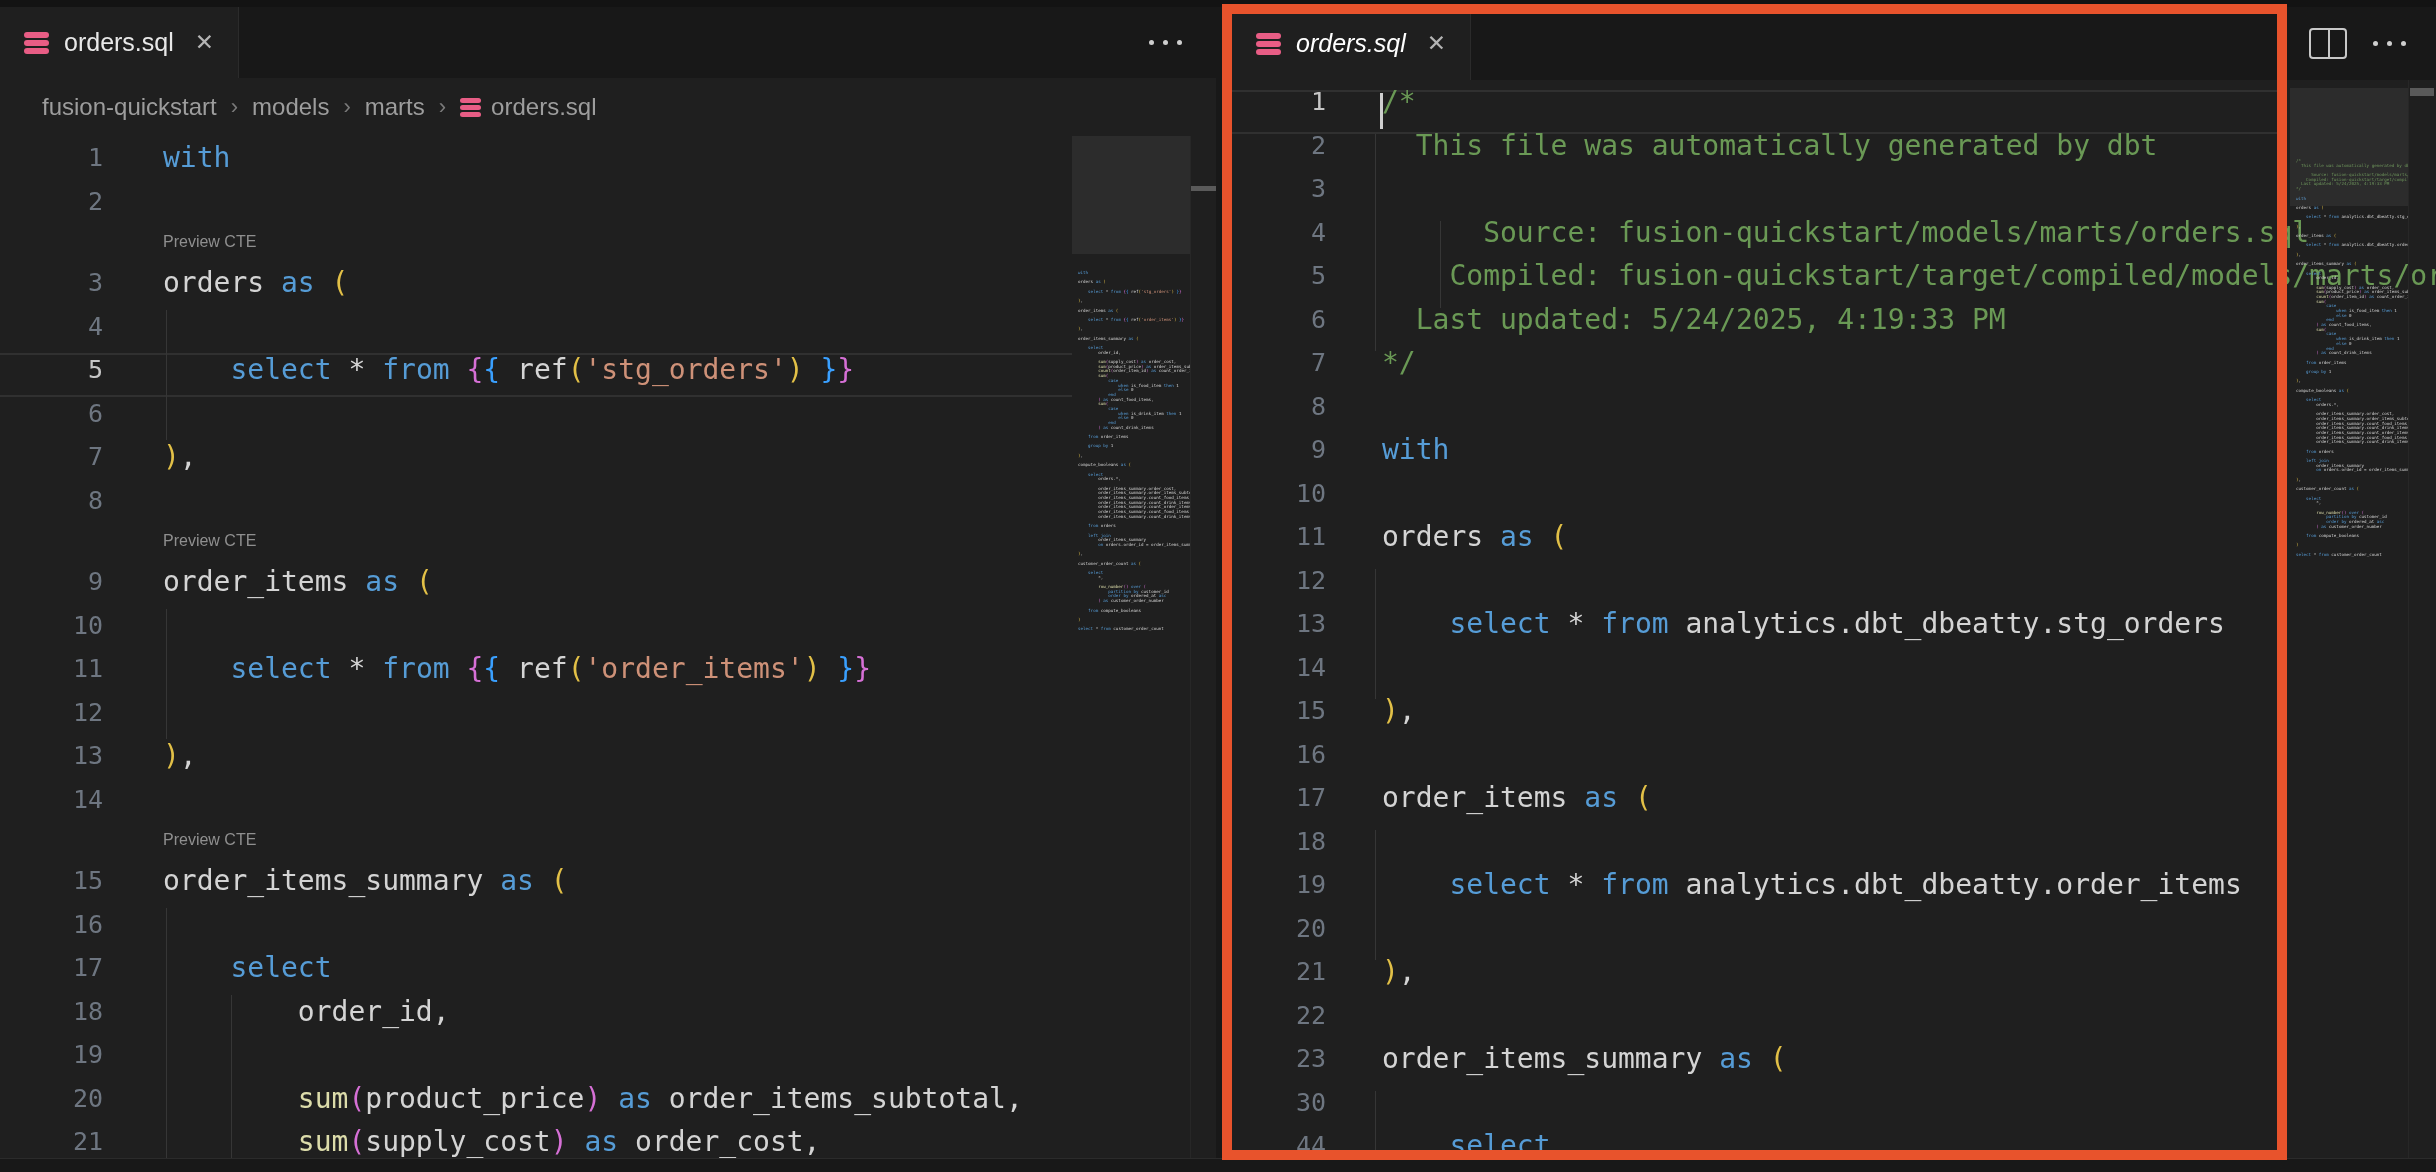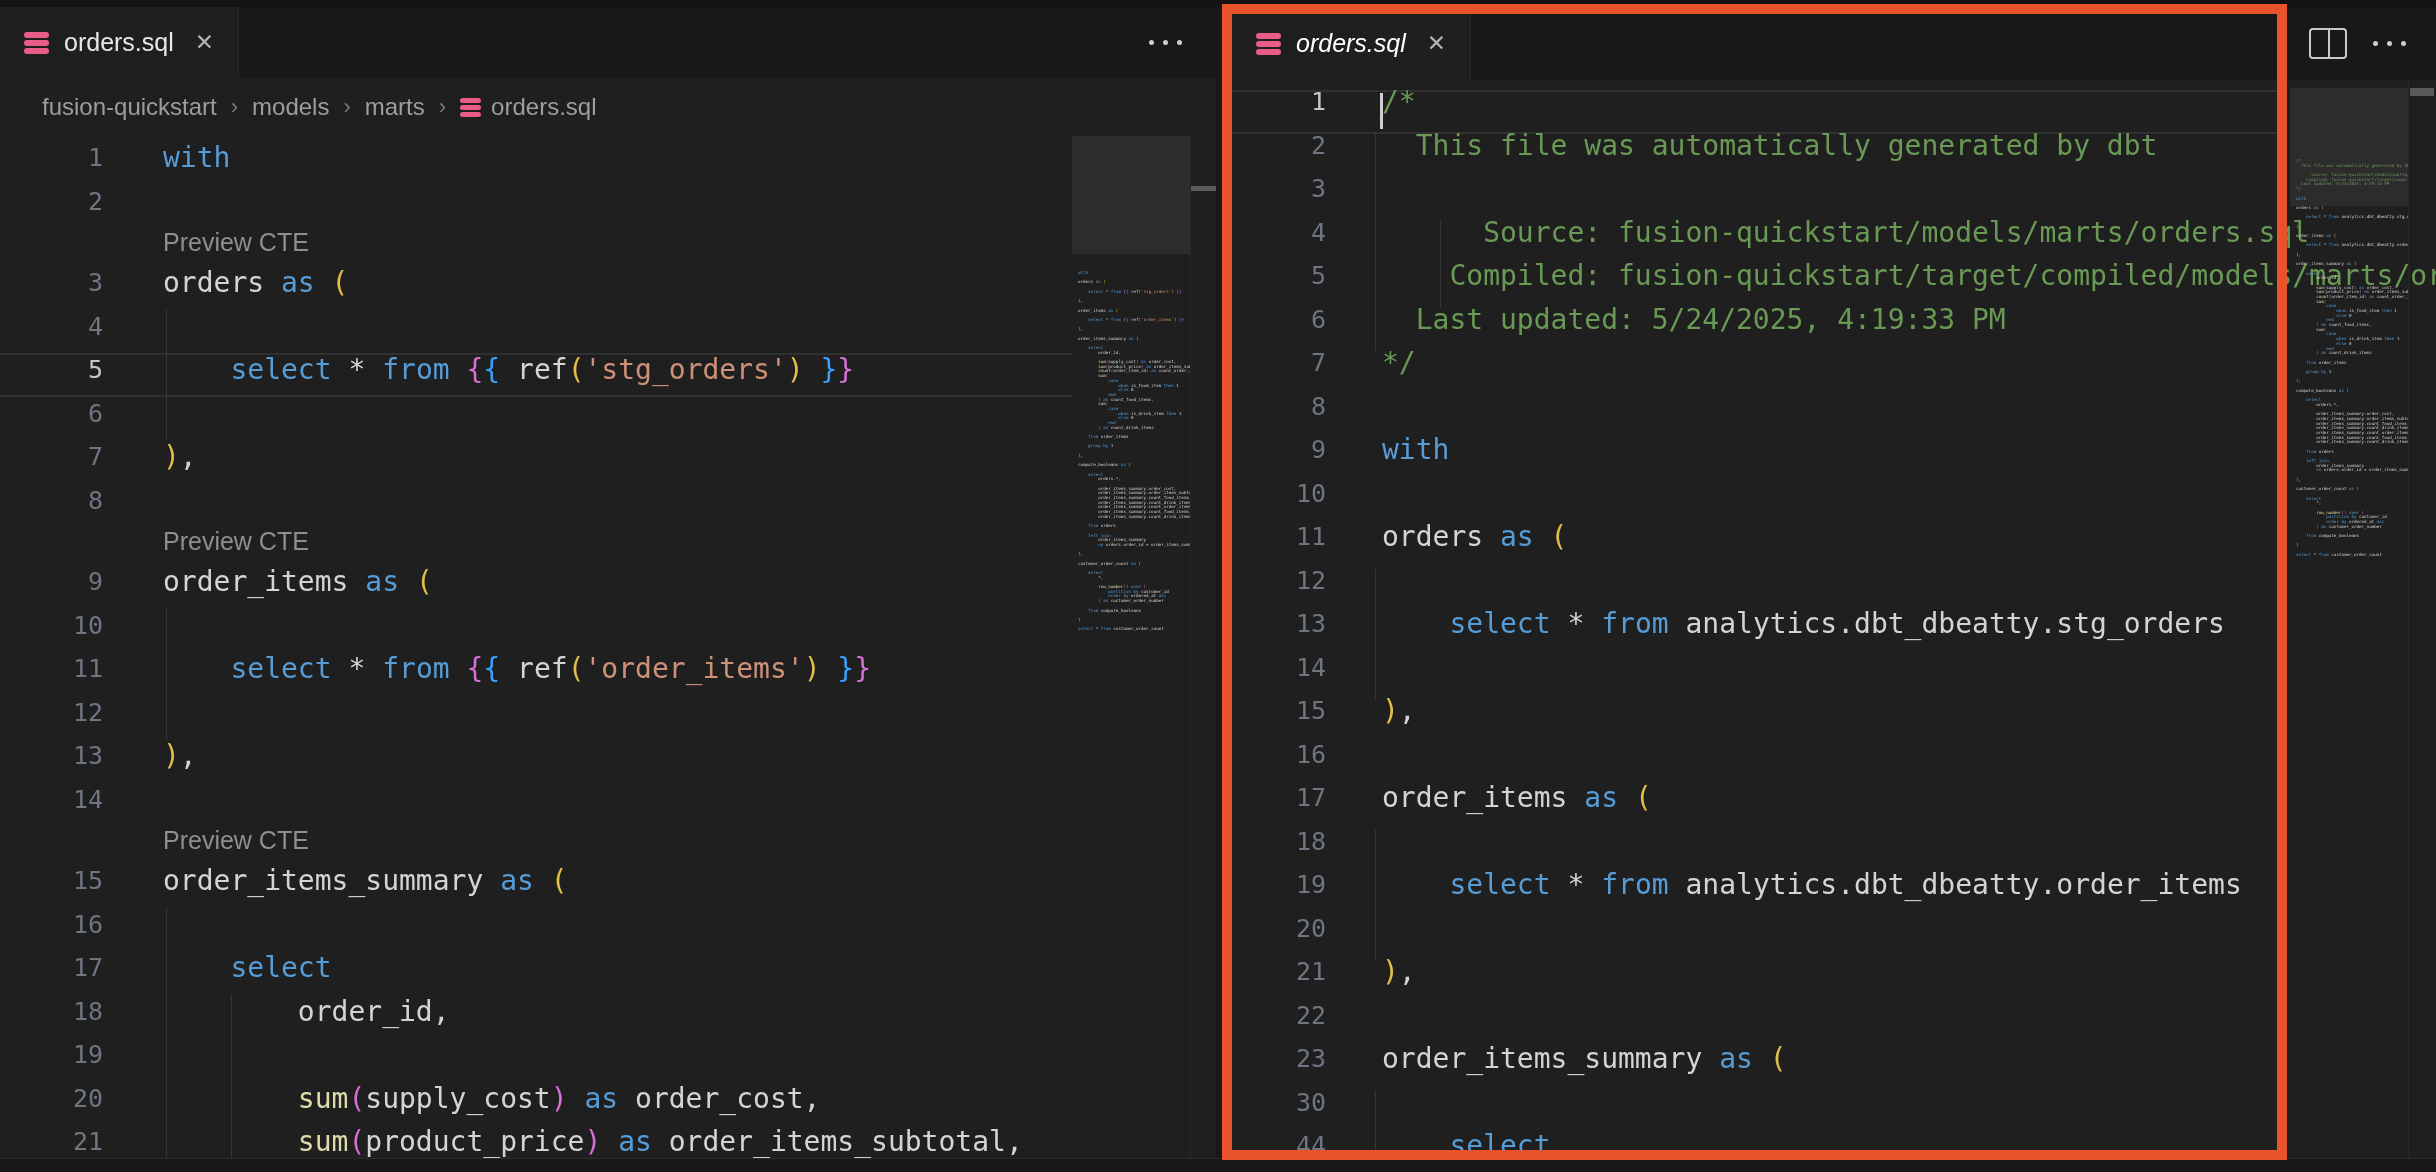--- a/index.html
+++ b/index.html
@@ -61,21 +61,21 @@
       font-family:"DejaVu Sans Mono",monospace;font-size:25px;color:var(--line_number);}
   .ln.active{color:var(--line_number_active);}
   .lsp{height:38px;}
 
   .codecol{position:absolute;top:0;left:0;right:0;}
   .cl{height:43.5px;line-height:43.5px;white-space:pre;
       font-family:"DejaVu Sans Mono",monospace;font-size:28px;color:var(--text);}
   #left-group .cl{padding-left:163px;}
   #right-group .cl{padding-left:160px;}
   .lens{height:38px;line-height:38px;padding-left:163px;}
-  .lens-link{font-size:25px;color:#8f8f8f;cursor:pointer;}
+  .lens-link{font-size:16px;color:#8f8f8f;cursor:pointer;}
 
   .kw{color:var(--keyword);} .tx{color:var(--text);} .str{color:var(--string);}
   .fn{color:var(--func);} .cm{color:var(--comment);}
   .b1{color:var(--b1);} .b2{color:var(--b2);} .b3{color:var(--b3);}
 
   .curline{position:absolute;border-top:2px solid var(--curline_border);
            border-bottom:2px solid var(--curline_border);height:43.5px;box-sizing:border-box;}
   .guide{position:absolute;width:1px;background:var(--guide);}
   .cursor{position:absolute;width:3px;background:#cfcfcf;}
 
@@ -189,22 +189,22 @@
             <div class="cl"><span class="tx">    </span><span class="kw">select</span><span class="tx"> * </span><span class="kw">from</span><span class="tx"> </span><span class="b2">{</span><span class="b3">{</span><span class="tx"> ref</span><span class="b1">(</span><span class="str">'order_items'</span><span class="b1">)</span><span class="tx"> </span><span class="b3">}</span><span class="b2">}</span></div>
             <div class="cl"></div>
             <div class="cl"><span class="b1">)</span><span class="tx">,</span></div>
             <div class="cl"></div>
             <div class="lens"><span class="lens-link">Preview CTE</span></div>
             <div class="cl"><span class="tx">order_items_summary </span><span class="kw">as</span><span class="tx"> </span><span class="b1">(</span></div>
             <div class="cl"></div>
             <div class="cl"><span class="tx">    </span><span class="kw">select</span></div>
             <div class="cl"><span class="tx">        order_id,</span></div>
             <div class="cl"></div>
+            <div class="cl"><span class="tx">        </span><span class="fn">sum</span><span class="b2">(</span><span class="tx">product_price</span><span class="b2">)</span><span class="tx"> </span><span class="kw">as</span><span class="tx"> order_items_subtotal,</span></div>
             <div class="cl"><span class="tx">        </span><span class="fn">sum</span><span class="b2">(</span><span class="tx">supply_cost</span><span class="b2">)</span><span class="tx"> </span><span class="kw">as</span><span class="tx"> order_cost,</span></div>
-            <div class="cl"><span class="tx">        </span><span class="fn">sum</span><span class="b2">(</span><span class="tx">product_price</span><span class="b2">)</span><span class="tx"> </span><span class="kw">as</span><span class="tx"> order_items_subtotal,</span></div>
           </div>
       </div>
       <div class="minimap" id="lg-minimap">
           <pre><div style="height: 4.7px; line-height: 4.7px; white-space: pre;"><span class="kw">with</span></div><div style="height: 4.7px; line-height: 4.7px; white-space: pre;">&nbsp;</div><div style="height: 4.7px; line-height: 4.7px; white-space: pre;"><span class="tx">orders </span><span class="kw">as</span><span class="tx"> </span><span class="b1">(</span></div><div style="height: 4.7px; line-height: 4.7px; white-space: pre;">&nbsp;</div><div style="height: 4.7px; line-height: 4.7px; white-space: pre;"><span class="tx">    </span><span class="kw">select</span><span class="tx"> * </span><span class="kw">from</span><span class="tx"> </span><span class="b2">{</span><span class="b3">{</span><span class="tx"> ref</span><span class="b1">(</span><span class="str">'stg_orders'</span><span class="b1">)</span><span class="tx"> </span><span class="b3">}</span><span class="b2">}</span></div><div style="height: 4.7px; line-height: 4.7px; white-space: pre;">&nbsp;</div><div style="height: 4.7px; line-height: 4.7px; white-space: pre;"><span class="b1">)</span><span class="tx">,</span></div><div style="height: 4.7px; line-height: 4.7px; white-space: pre;">&nbsp;</div><div style="height: 4.7px; line-height: 4.7px; white-space: pre;"><span class="tx">order_items </span><span class="kw">as</span><span class="tx"> </span><span class="b1">(</span></div><div style="height: 4.7px; line-height: 4.7px; white-space: pre;">&nbsp;</div><div style="height: 4.7px; line-height: 4.7px; white-space: pre;"><span class="tx">    </span><span class="kw">select</span><span class="tx"> * </span><span class="kw">from</span><span class="tx"> </span><span class="b2">{</span><span class="b3">{</span><span class="tx"> ref</span><span class="b1">(</span><span class="str">'order_items'</span><span class="b1">)</span><span class="tx"> </span><span class="b3">}</span><span class="b2">}</span></div><div style="height: 4.7px; line-height: 4.7px; white-space: pre;">&nbsp;</div><div style="height: 4.7px; line-height: 4.7px; white-space: pre;"><span class="b1">)</span><span class="tx">,</span></div><div style="height: 4.7px; line-height: 4.7px; white-space: pre;">&nbsp;</div><div style="height: 4.7px; line-height: 4.7px; white-space: pre;"><span class="tx">order_items_summary </span><span class="kw">as</span><span class="tx"> </span><span class="b1">(</span></div><div style="height: 4.7px; line-height: 4.7px; white-space: pre;">&nbsp;</div><div style="height: 4.7px; line-height: 4.7px; white-space: pre;"><span class="tx">    </span><span class="kw">select</span></div><div style="height: 4.7px; line-height: 4.7px; white-space: pre;"><span class="tx">        order_id,</span></div><div style="height: 4.7px; line-height: 4.7px; white-space: pre;">&nbsp;</div><div style="height: 4.7px; line-height: 4.7px; white-space: pre;"><span class="tx">        </span><span class="fn">sum</span><span class="b2">(</span><span class="tx">supply_cost</span><span class="b2">)</span><span class="tx"> </span><span class="kw">as</span><span class="tx"> order_cost,</span></div><div style="height: 4.7px; line-height: 4.7px; white-space: pre;"><span class="tx">        </span><span class="fn">sum</span><span class="b2">(</span><span class="tx">product_price</span><span class="b2">)</span><span class="tx"> </span><span class="kw">as</span><span class="tx"> order_items_subtotal,</span></div><div style="height: 4.7px; line-height: 4.7px; white-space: pre;"><span class="tx">        </span><span class="fn">count</span><span class="b2">(</span><span class="tx">order_item_id</span><span class="b2">)</span><span class="tx"> </span><span class="kw">as</span><span class="tx"> count_order_items,</span></div><div style="height: 4.7px; line-height: 4.7px; white-space: pre;"><span class="tx">        </span><span class="fn">sum</span><span class="b2">(</span></div><div style="height: 4.7px; line-height: 4.7px; white-space: pre;"><span class="tx">            </span><span class="kw">case</span></div><div style="height: 4.7px; line-height: 4.7px; white-space: pre;"><span class="tx">                </span><span class="kw">when</span><span class="tx"> is_food_item </span><span class="kw">then</span><span class="tx"> 1</span></div><div style="height: 4.7px; line-height: 4.7px; white-space: pre;"><span class="tx">                </span><span class="kw">else</span><span class="tx"> 0</span></div><div style="height: 4.7px; line-height: 4.7px; white-space: pre;"><span class="tx">            </span><span class="kw">end</span></div><div style="height: 4.7px; line-height: 4.7px; white-space: pre;"><span class="tx">        </span><span class="b2">)</span><span class="tx"> </span><span class="kw">as</span><span class="tx"> count_food_items,</span></div><div style="height: 4.7px; line-height: 4.7px; white-space: pre;"><span class="tx">        </span><span class="fn">sum</span><span class="b2">(</span></div><div style="height: 4.7px; line-height: 4.7px; white-space: pre;"><span class="tx">            </span><span class="kw">case</span></div><div style="height: 4.7px; line-height: 4.7px; white-space: pre;"><span class="tx">                </span><span class="kw">when</span><span class="tx"> is_drink_item </span><span class="kw">then</span><span class="tx"> 1</span></div><div style="height: 4.7px; line-height: 4.7px; white-space: pre;"><span class="tx">                </span><span class="kw">else</span><span class="tx"> 0</span></div><div style="height: 4.7px; line-height: 4.7px; white-space: pre;"><span class="tx">            </span><span class="kw">end</span></div><div style="height: 4.7px; line-height: 4.7px; white-space: pre;"><span class="tx">        </span><span class="b2">)</span><span class="tx"> </span><span class="kw">as</span><span class="tx"> count_drink_items</span></div><div style="height: 4.7px; line-height: 4.7px; white-space: pre;">&nbsp;</div><div style="height: 4.7px; line-height: 4.7px; white-space: pre;"><span class="tx">    </span><span class="kw">from</span><span class="tx"> order_items</span></div><div style="height: 4.7px; line-height: 4.7px; white-space: pre;">&nbsp;</div><div style="height: 4.7px; line-height: 4.7px; white-space: pre;"><span class="tx">    </span><span class="kw">group by</span><span class="tx"> 1</span></div><div style="height: 4.7px; line-height: 4.7px; white-space: pre;">&nbsp;</div><div style="height: 4.7px; line-height: 4.7px; white-space: pre;"><span class="b1">)</span><span class="tx">,</span></div><div style="height: 4.7px; line-height: 4.7px; white-space: pre;">&nbsp;</div><div style="height: 4.7px; line-height: 4.7px; white-space: pre;"><span class="tx">compute_booleans </span><span class="kw">as</span><span class="tx"> </span><span class="b1">(</span></div><div style="height: 4.7px; line-height: 4.7px; white-space: pre;">&nbsp;</div><div style="height: 4.7px; line-height: 4.7px; white-space: pre;"><span class="tx">    </span><span class="kw">select</span></div><div style="height: 4.7px; line-height: 4.7px; white-space: pre;"><span class="tx">        orders.*,</span></div><div style="height: 4.7px; line-height: 4.7px; white-space: pre;">&nbsp;</div><div style="height: 4.7px; line-height: 4.7px; white-space: pre;"><span class="tx">        order_items_summary.order_cost,</span></div><div style="height: 4.7px; line-height: 4.7px; white-space: pre;"><span class="tx">        order_items_summary.order_items_subtotal,</span></div><div style="height: 4.7px; line-height: 4.7px; white-space: pre;"><span class="tx">        order_items_summary.count_food_items,</span></div><div style="height: 4.7px; line-height: 4.7px; white-space: pre;"><span class="tx">        order_items_summary.count_drink_items,</span></div><div style="height: 4.7px; line-height: 4.7px; white-space: pre;"><span class="tx">        order_items_summary.count_order_items,</span></div><div style="height: 4.7px; line-height: 4.7px; white-space: pre;"><span class="tx">        order_items_summary.count_food_items &gt; 0 </span></div><div style="height: 4.7px; line-height: 4.7px; white-space: pre;"><span class="tx">        order_items_summary.count_drink_items &gt; 0 </span></div><div style="height: 4.7px; line-height: 4.7px; white-space: pre;">&nbsp;</div><div style="height: 4.7px; line-height: 4.7px; white-space: pre;"><span class="tx">    </span><span class="kw">from</span><span class="tx"> orders</span></div><div style="height: 4.7px; line-height: 4.7px; white-space: pre;">&nbsp;</div><div style="height: 4.7px; line-height: 4.7px; white-space: pre;"><span class="tx">    </span><span class="kw">left join</span></div><div style="height: 4.7px; line-height: 4.7px; white-space: pre;"><span class="tx">        order_items_summary</span></div><div style="height: 4.7px; line-height: 4.7px; white-space: pre;"><span class="tx">        </span><span class="kw">on</span><span class="tx"> orders.order_id = order_items_summary.order_id</span></div><div style="height: 4.7px; line-height: 4.7px; white-space: pre;">&nbsp;</div><div style="height: 4.7px; line-height: 4.7px; white-space: pre;"><span class="b1">)</span><span class="tx">,</span></div><div style="height: 4.7px; line-height: 4.7px; white-space: pre;">&nbsp;</div><div style="height: 4.7px; line-height: 4.7px; white-space: pre;"><span class="tx">customer_order_count </span><span class="kw">as</span><span class="tx"> </span><span class="b1">(</span></div><div style="height: 4.7px; line-height: 4.7px; white-space: pre;">&nbsp;</div><div style="height: 4.7px; line-height: 4.7px; white-space: pre;"><span class="tx">    </span><span class="kw">select</span></div><div style="height: 4.7px; line-height: 4.7px; white-space: pre;"><span class="tx">        *,</span></div><div style="height: 4.7px; line-height: 4.7px; white-space: pre;">&nbsp;</div><div style="height: 4.7px; line-height: 4.7px; white-space: pre;"><span class="tx">        </span><span class="fn">row_number</span><span class="b2">()</span><span class="tx"> </span><span class="kw">over</span><span class="tx"> </span><span class="b2">(</span></div><div style="height: 4.7px; line-height: 4.7px; white-space: pre;"><span class="tx">            </span><span class="kw">partition by</span><span class="tx"> customer_id</span></div><div style="height: 4.7px; line-height: 4.7px; white-space: pre;"><span class="tx">            </span><span class="kw">order by</span><span class="tx"> ordered_at </span><span class="kw">asc</span></div><div style="height: 4.7px; line-height: 4.7px; white-space: pre;"><span class="tx">        </span><span class="b2">)</span><span class="tx"> </span><span class="kw">as</span><span class="tx"> customer_order_number</span></div><div style="height: 4.7px; line-height: 4.7px; white-space: pre;">&nbsp;</div><div style="height: 4.7px; line-height: 4.7px; white-space: pre;"><span class="tx">    </span><span class="kw">from</span><span class="tx"> compute_booleans</span></div><div style="height: 4.7px; line-height: 4.7px; white-space: pre;">&nbsp;</div><div style="height: 4.7px; line-height: 4.7px; white-space: pre;"><span class="b1">)</span></div><div style="height: 4.7px; line-height: 4.7px; white-space: pre;">&nbsp;</div><div style="height: 4.7px; line-height: 4.7px; white-space: pre;"><span class="kw">select</span><span class="tx"> * </span><span class="kw">from</span><span class="tx"> customer_order_count</span></div></pre>
         </div>
       <div class="mm-slider" style="left:1072px;top:0;"></div>
       <div class="sb-divider" style="left:1190px;top:0;bottom:14px;"></div>
       <div class="sb-marker" style="left:1191px;top:50px;width:25px;height:5px;"></div>
     </div>
   </section>

